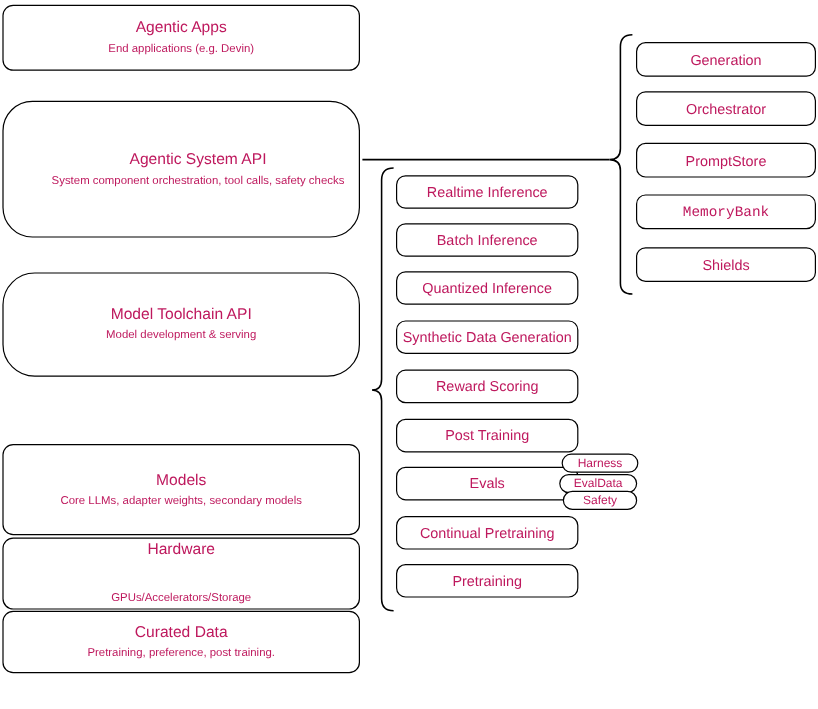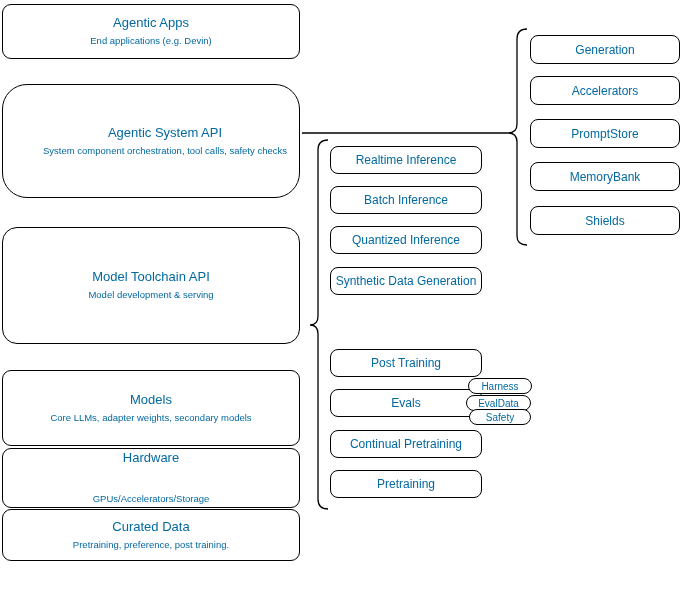--- a/index.html
+++ b/index.html
@@ -1,18 +1,18 @@
 <!DOCTYPE html>
 <html><head>
 <meta charset="utf-8">
 <style>
   html,body{margin:0;padding:0;background:#ffffff;}
   .canvas{
     position:relative;width:682px;height:591px;background:#ffffff;
-    font-family:"Liberation Sans",sans-serif;color:#0369a1;overflow:hidden;
+    font-family:"Liberation Sans",sans-serif;color:#be185d;overflow:hidden;
   }
   .links{position:absolute;left:0;top:0;z-index:1;}
   .ln{fill:none;stroke:#000000;stroke-width:1.3px;}
   .node{
     position:absolute;background:#ffffff;border:1.3px solid #000000;
     box-sizing:border-box;display:flex;flex-direction:column;
     align-items:center;justify-content:center;text-align:center;z-index:2;
   }
   .lbox{left:2px;width:298px;}
   .lbox .title{font-size:13px;line-height:1.15;}
@@ -42,21 +42,21 @@
   <div class="node lbox" style="top:4px;height:55px;border-radius:9px;">
     <div class="title">Agentic Apps</div>
     <div class="sub">End applications (e.g. Devin)</div>
   </div>
 
   <div class="node lbox" style="top:84px;height:114px;border-radius:25px;padding-left:28px;">
     <div class="title">Agentic System API</div>
     <div class="sub">System component orchestration, tool calls, safety checks</div>
   </div>
 
-  <div class="node lbox" style="top:227px;height:117px;border-radius:15px;text-align:center;">
+  <div class="node lbox" style="top:227px;height:87px;border-radius:27px;text-align:center;">
     <div class="title">Model Toolchain API</div>
     <div class="sub">Model development &amp; serving</div>
   </div>
 
   <div class="node lbox" style="top:370px;height:76px;border-radius:9px;">
     <div class="title">Models</div>
     <div class="sub">Core LLMs, adapter weights, secondary models</div>
   </div>
 
   <div class="node lbox" style="top:448px;height:60px;border-radius:9px;gap:23px;">
@@ -66,28 +66,29 @@
 
   <div class="node lbox" style="top:509px;height:52px;border-radius:9px;">
     <div class="title">Curated Data</div>
     <div class="sub">Pretraining, preference, post training.</div>
   </div>
 
   <div class="node mbox" style="top:146px;">Realtime Inference</div>
   <div class="node mbox" style="top:186px;">Batch Inference</div>
   <div class="node mbox" style="top:226px;">Quantized Inference</div>
   <div class="node mbox" style="top:267px;">Synthetic Data Generation</div>
+  <div class="node mbox" style="top:308px;">Reward Scoring</div>
   <div class="node mbox" style="top:349px;">Post Training</div>
   <div class="node mbox" style="top:430px;">Continual Pretraining</div>
   <div class="node mbox" style="top:389px;">Evals</div>
   <div class="node mbox" style="top:470px;">Pretraining</div>
 
   <div class="tag" style="left:468px;top:378px;width:64px;">Harness</div>
   <div class="tag" style="left:466px;top:395px;width:65px;">EvalData</div>
   <div class="tag" style="left:469px;top:409px;width:62px;">Safety</div>
 
   <div class="node rbox" style="top:35px;">Generation</div>
-  <div class="node rbox" style="top:76px;">Accelerators</div>
+  <div class="node rbox" style="top:76px;">Orchestrator</div>
   <div class="node rbox" style="top:119px;">PromptStore</div>
-  <div class="node rbox" style="top:162px;">MemoryBank</div>
+  <div class="node rbox" style="top:162px;font-family:Liberation Mono, monospace;">MemoryBank</div>
   <div class="node rbox" style="top:206px;">Shields</div>
 
 </div>
 
 </body></html>

